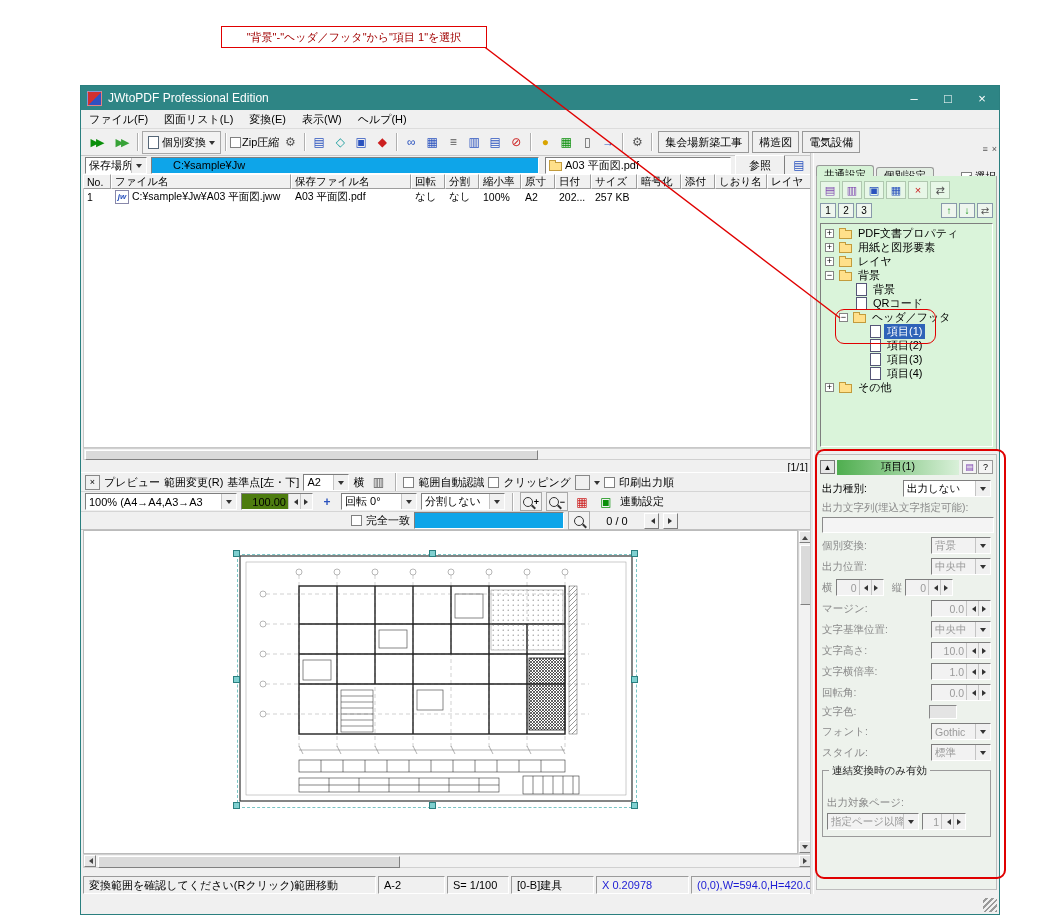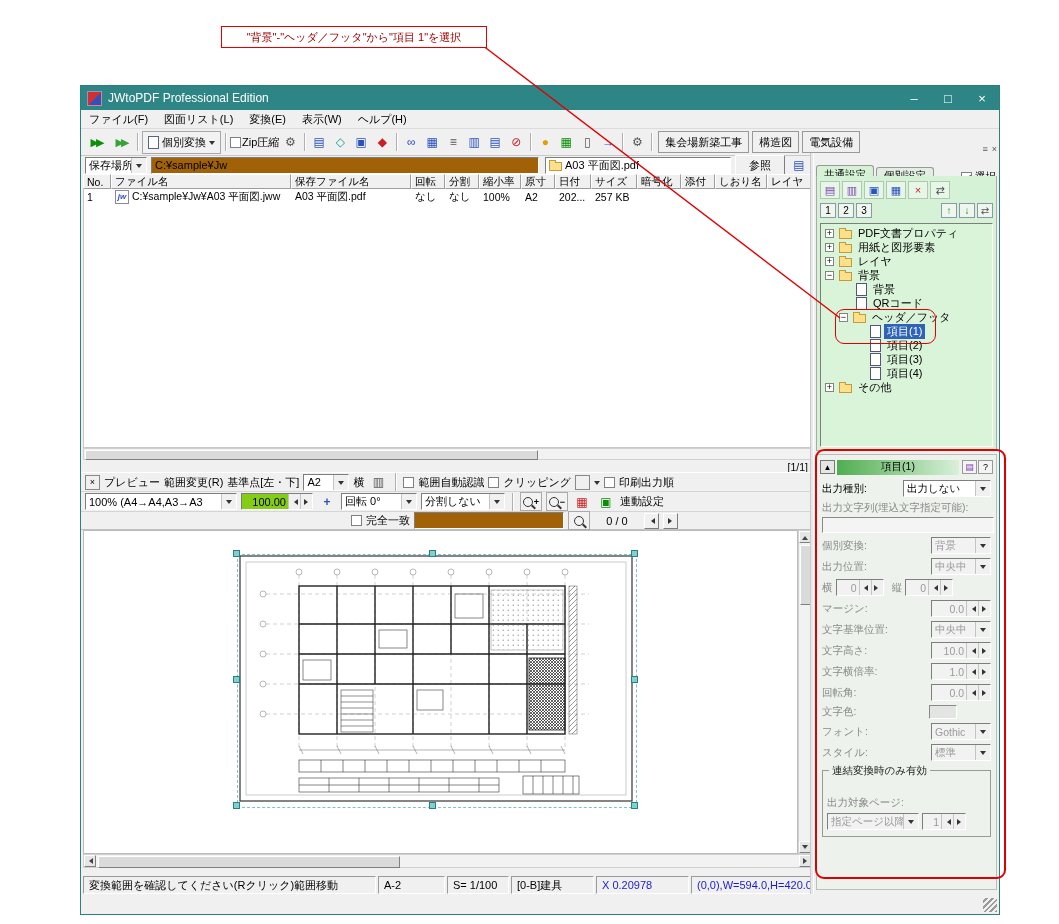--- a/index.html
+++ b/index.html
@@ -45,25 +45,25 @@
   .chk{width:11px;height:11px;background:#fff;border:1px solid #808080;position:relative;flex:none;box-sizing:border-box}
   .chk.on::after{content:"";position:absolute;left:1px;top:2px;width:6px;height:3px;
                  border-left:2px solid #111;border-bottom:2px solid #111;transform:rotate(-45deg)}
   .combo{display:flex;align-items:center;height:17px;background:#fff;border:1px solid;
          border-color:#7e7e7e #fff #fff #7e7e7e;box-sizing:border-box;flex:none}
   .combo .cval{flex:1;padding:0 3px;white-space:nowrap;overflow:hidden}
   .combo .cbtn{width:14px;height:100%;background:#f0f0f0;border-left:1px solid #c4c4c4;
                display:flex;align-items:center;justify-content:center;flex:none}
   .cbtn::after{content:"";border:3px solid transparent;border-top: 4px solid #333;margin-top:4px}
   .combo.dis{background:#f2f2f2;color:#9a9a9a}
-  .tin{height:17px;border:1px solid;border-color:#7e7e7e #fff #fff #7e7e7e;background:#a16207;
-       font:inherit;padding:0 3px;box-sizing:border-box}
+  .tin{height:17px;border:1px solid;border-color:#7e7e7e #fff #fff #7e7e7e;background:#0ea5e9;
+       font:inherit;padding:0 21px;box-sizing:border-box}
   .btn{height:18px;padding:0 13px;border:1px solid;border-color:#fff #7e7e7e #7e7e7e #fff;background:#f0f0f0;
        display:flex;align-items:center;flex:none}
-  .spin{display:flex;height:17px;border:1px solid;border-color:#7e7e7e #fff #fff #7e7e7e;background:#84cc16;
+  .spin{display:flex;height:17px;border:1px solid;border-color:#7e7e7e #fff #fff #7e7e7e;background:#4d7c0f;
         box-sizing:border-box;align-items:stretch;flex:none}
   .spin .sval{flex:1;padding:0 2px;display:flex;align-items:center;justify-content:flex-end;white-space:nowrap;overflow:hidden}
   .sbtn{width:11px;background:#f0f0f0;border-left:1px solid #c4c4c4;display:flex;align-items:center;justify-content:center;flex:none}
   .sbtn.l::after{content:"";border:3px solid transparent;border-right:4px solid #333;margin-right:1px}
   .sbtn.r::after{content:"";border:3px solid transparent;border-left:4px solid #333;margin-left:1px}
   .spin.dis{background:#f2f2f2;color:#9a9a9a}
   .sbtn.sa{border:1px solid;border-color:#fff #7e7e7e #7e7e7e #fff;width:13px;height:14px}
   .mag{width:8px;height:8px;border:1.5px solid #333;border-radius:50%;position:relative;display:inline-block;flex:none}
   .mag::after{content:"";position:absolute;width:5px;height:2px;background:#333;right:-4px;bottom:-2px;transform:rotate(45deg)}
   .zbtn{width:20px;height:17px;border:1px solid #aaa;background:#f2f2f2;display:flex;align-items:center;justify-content:center;gap:1px;flex:none}

